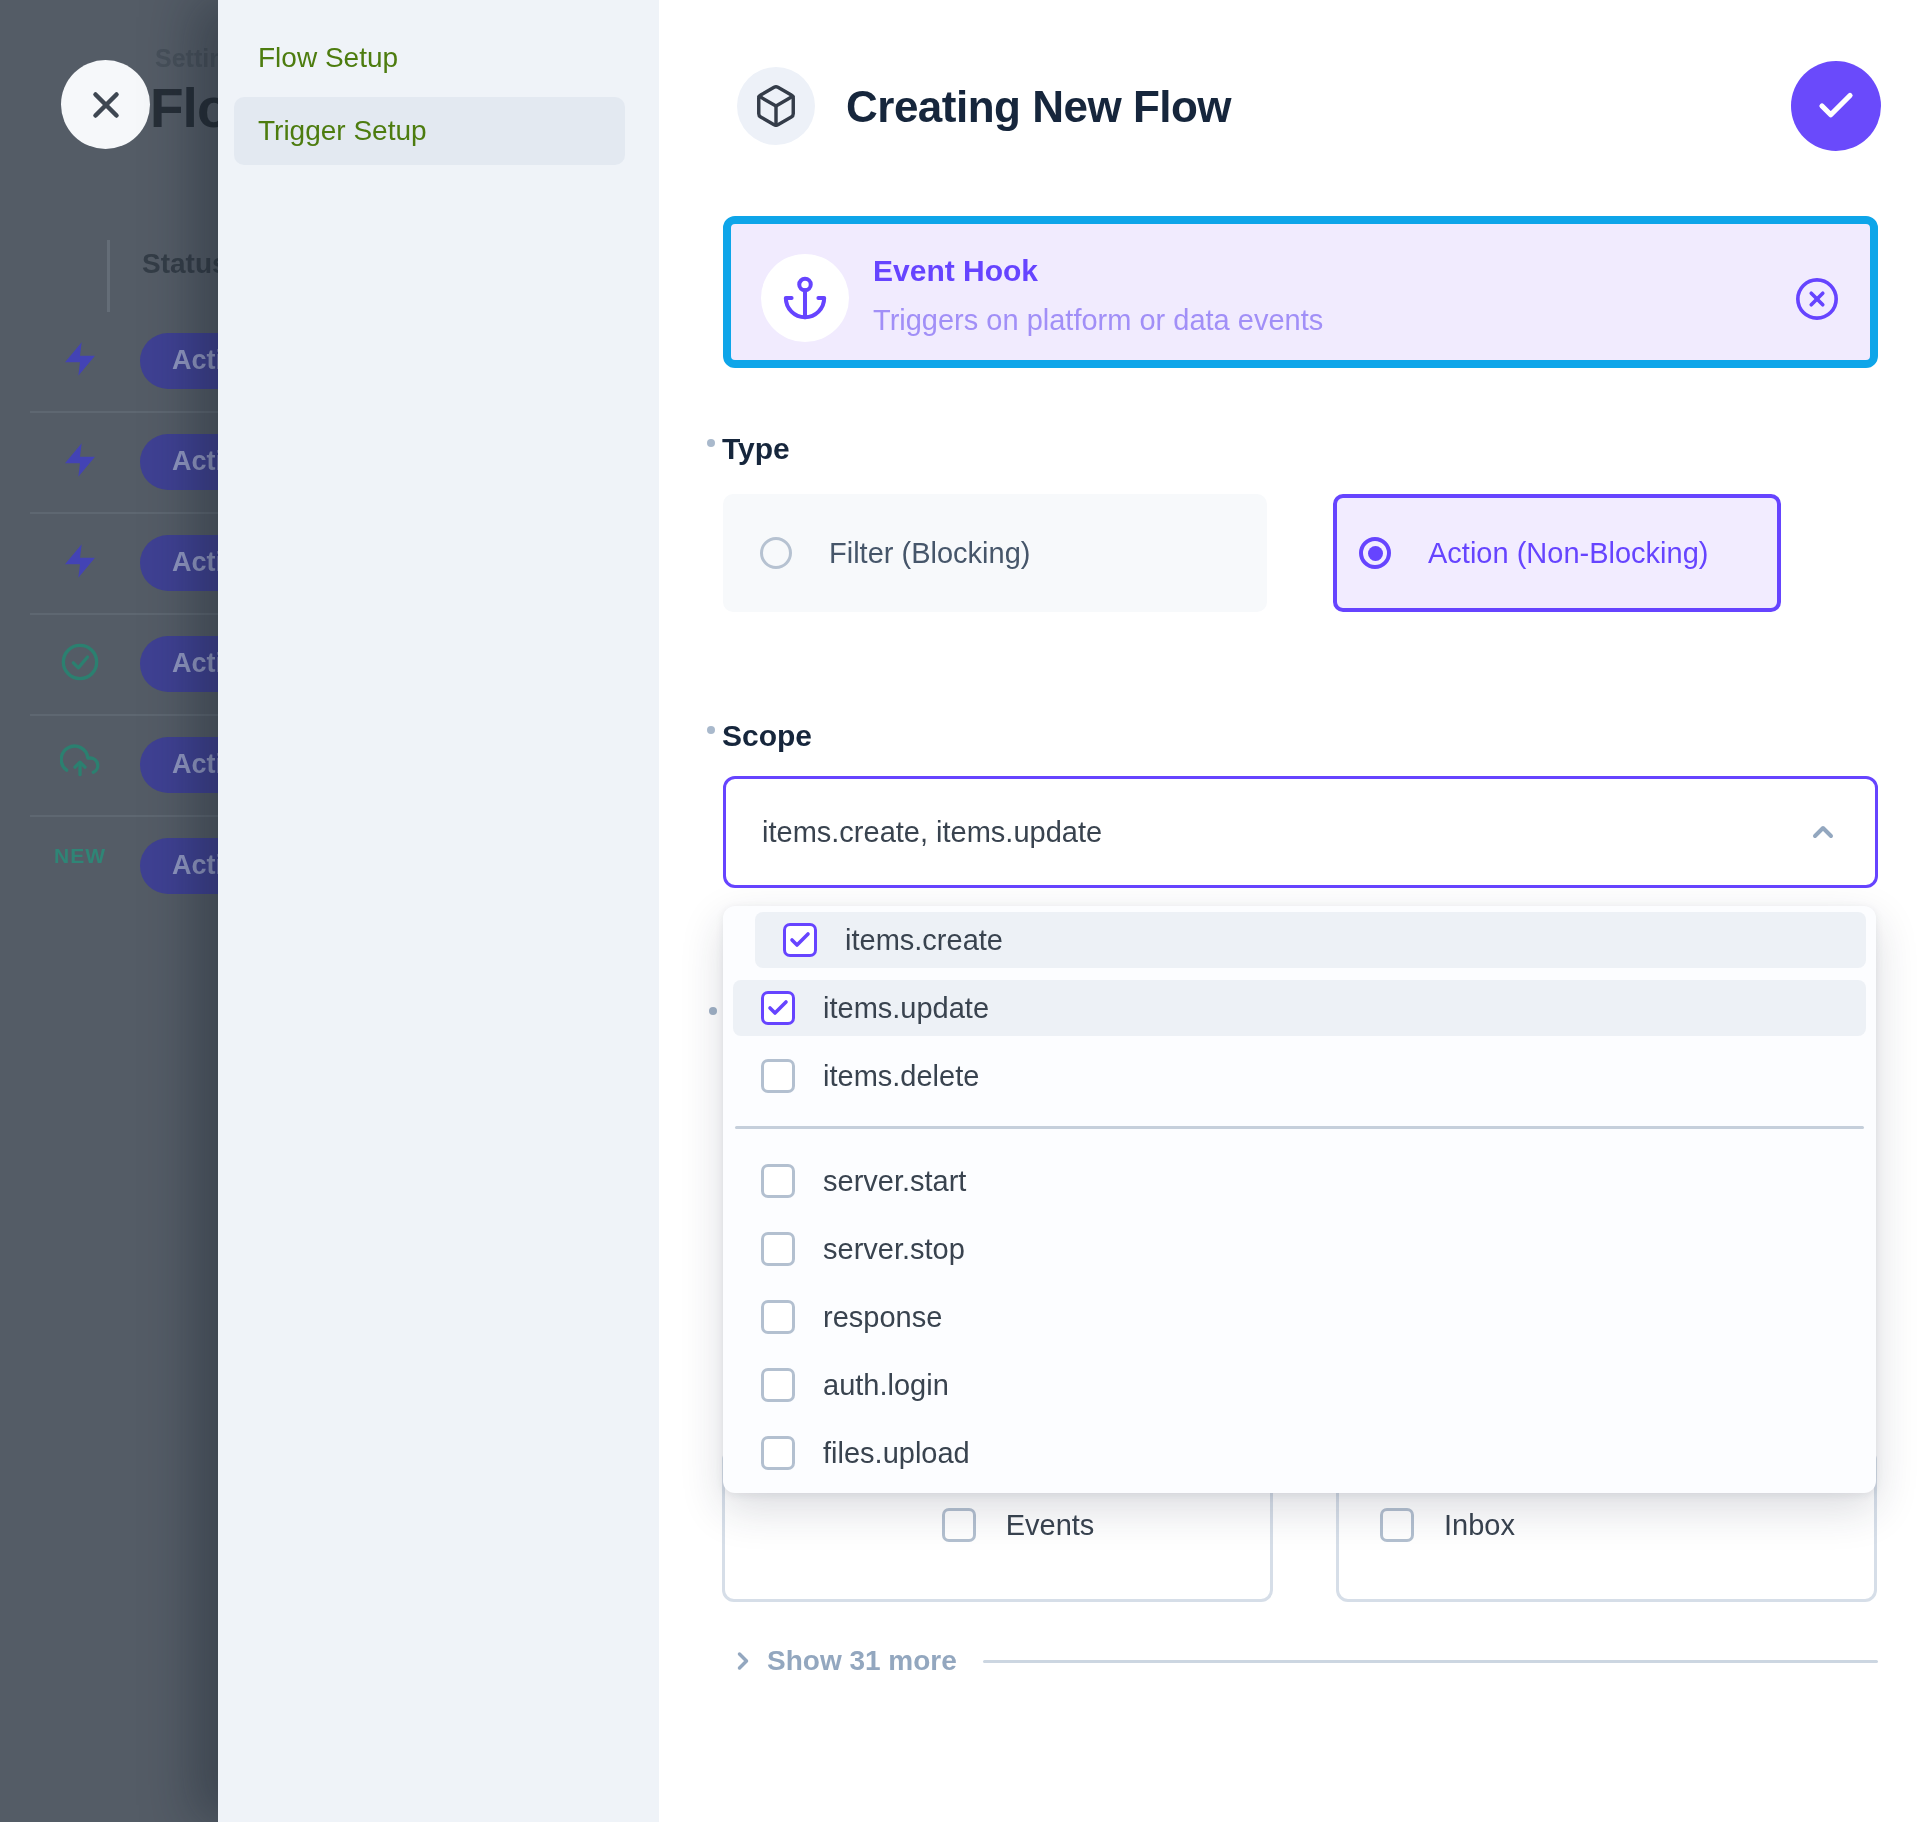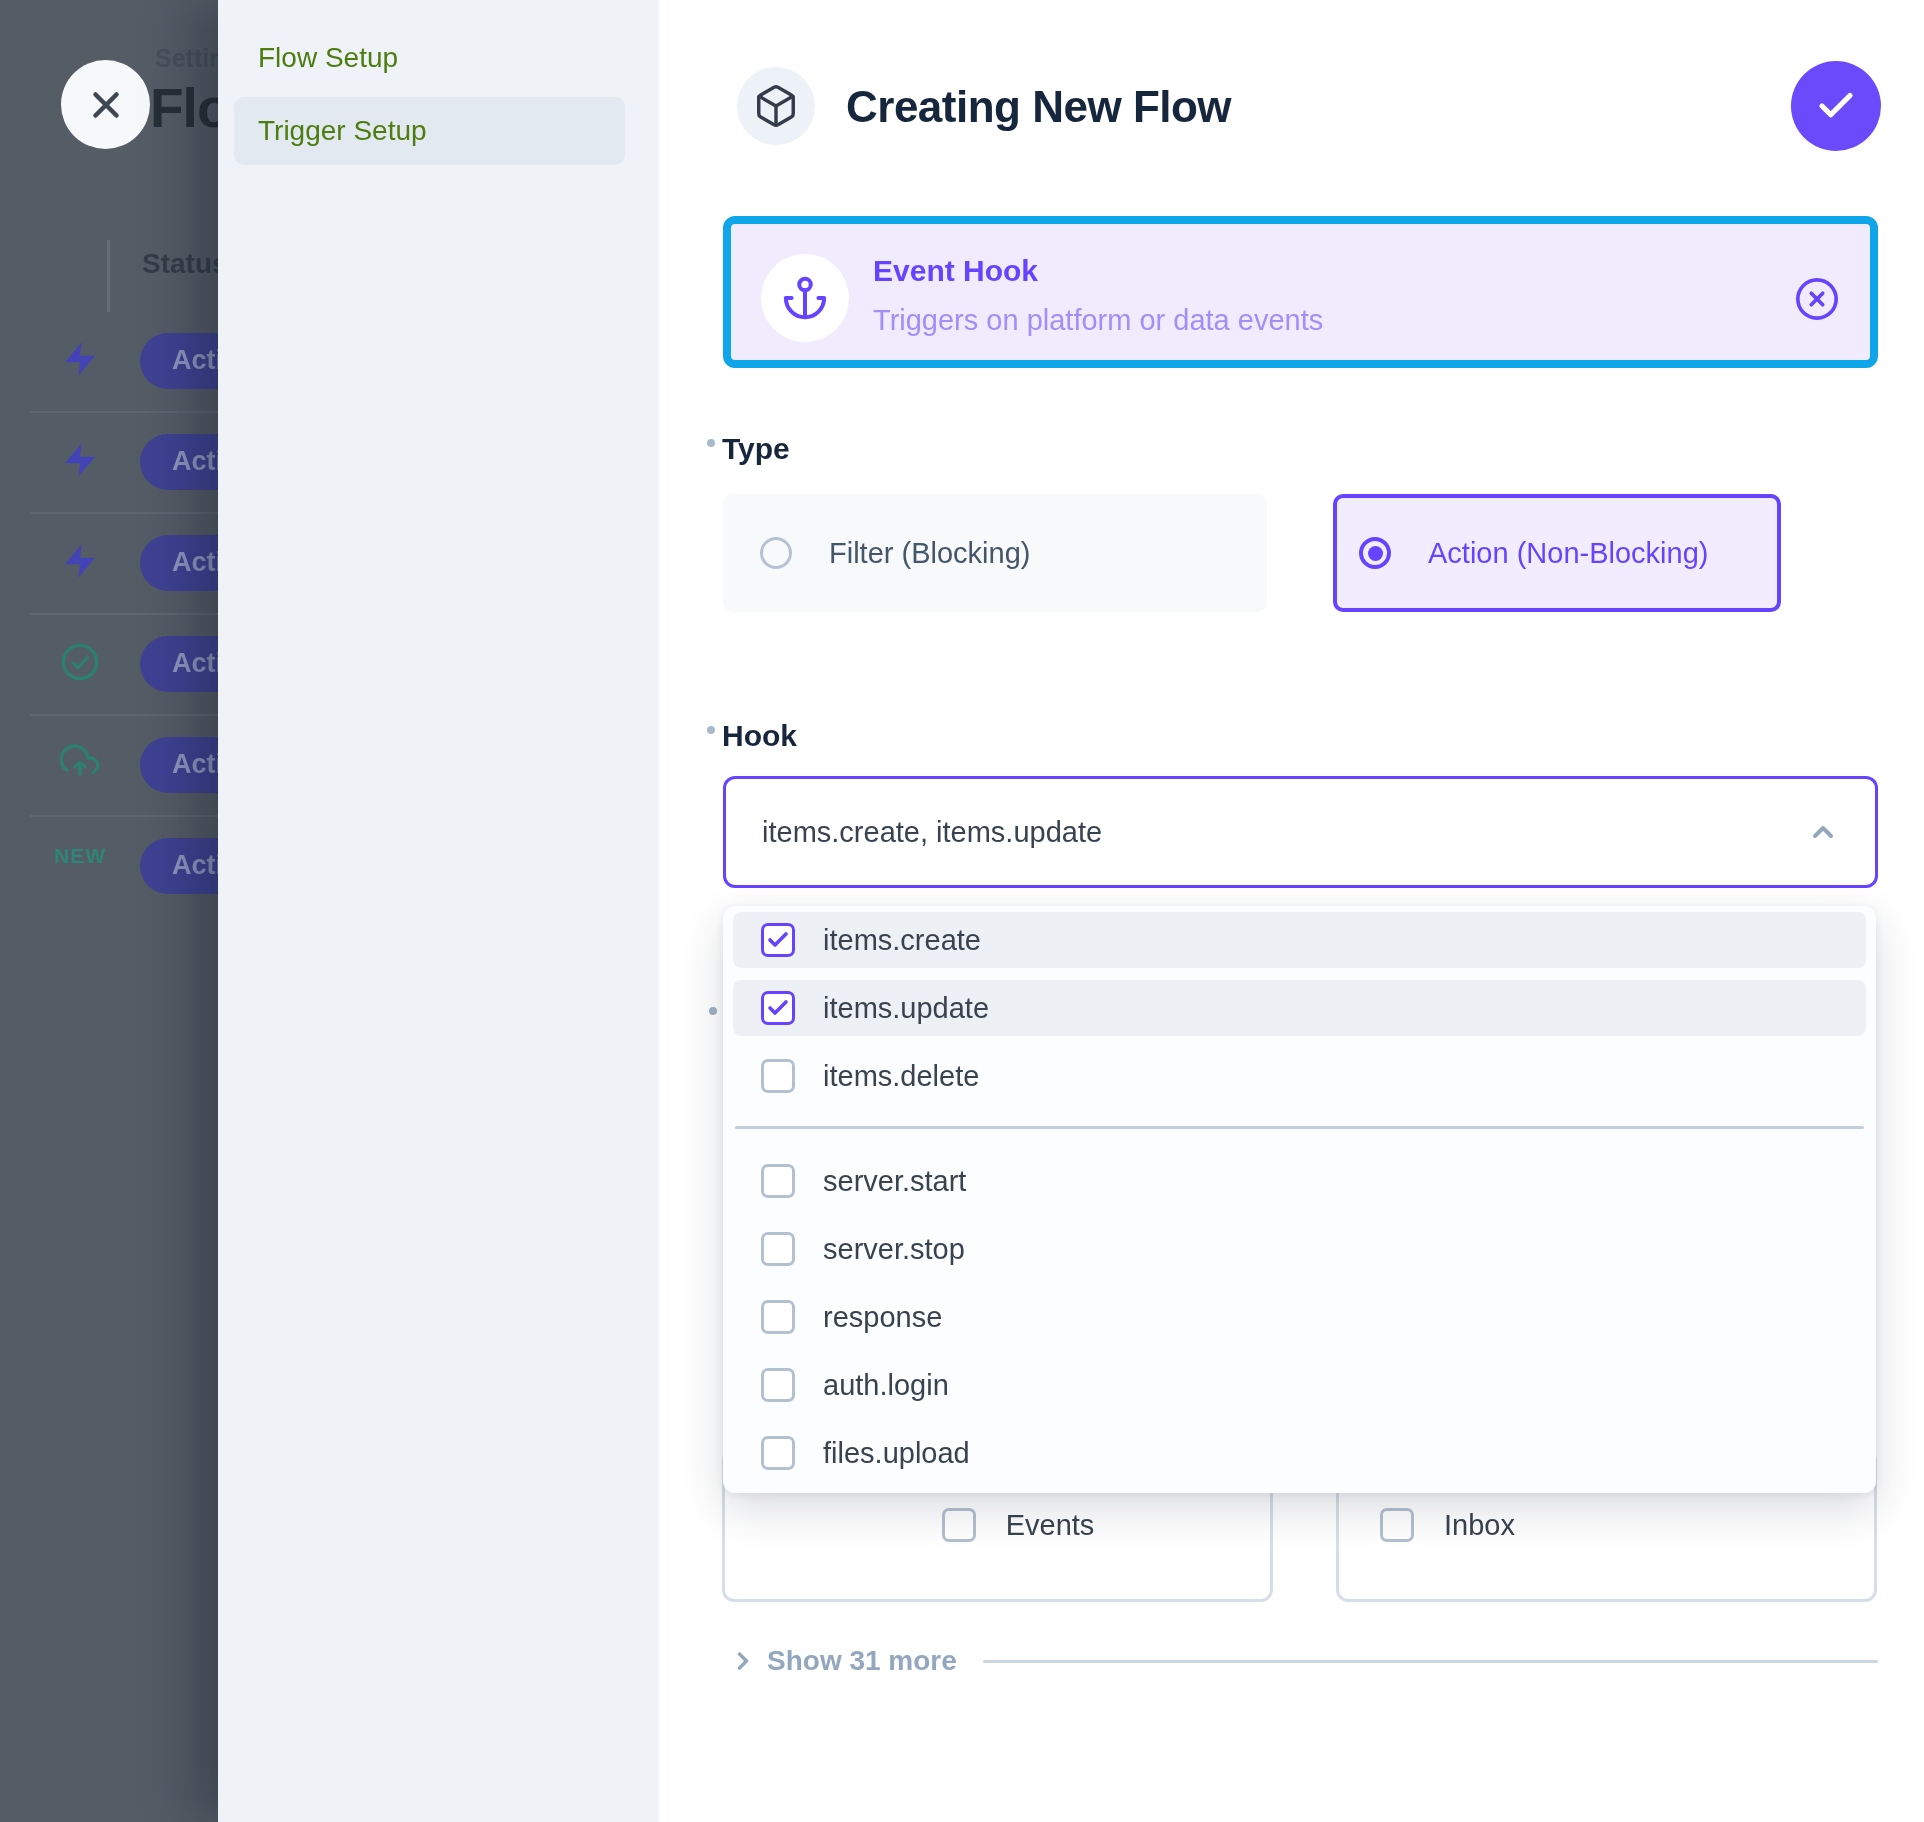--- a/index.html
+++ b/index.html
@@ -112,21 +112,21 @@
 
   .collections-dot { position:absolute; left:50px; top:1007px; width:8px; height:8px; border-radius:50%; background:#9fb0c4; z-index:15; }
 
   .dropdown {
     position:absolute; left:64px; top:906px; width:1153px;
     background:#fcfdff; border-radius:12px; z-index:40;
     box-shadow:0 16px 44px rgba(30,40,60,.16), 0 2px 8px rgba(30,40,60,.08);
     padding:6px 10px 12px;
   }
   .dd-row { height:56px; margin-top:12px; display:flex; align-items:center; padding-left:28px; border-radius:8px; cursor:pointer; }
-  .dd-row:first-child { margin-top:0; }
+  .dd-row:first-child { margin-top:0;margin-left:22px; }
   .dd-row.checked { background:#edf1f6; }
   .dd-check {
     width:34px; height:34px; border-radius:7px; background:#fff; flex:0 0 auto;
     border:3.5px solid #b3c0d0; display:flex; align-items:center; justify-content:center;
   }
   .dd-check svg { width:24px; height:24px; stroke:#6644ff; stroke-width:3.6; fill:none; stroke-linecap:round; stroke-linejoin:round; display:none; }
   .dd-row.checked .dd-check { border-color:#6644ff; }
   .dd-row.checked .dd-check svg { display:block; }
   .dd-label { margin-left:28px; font-size:29px; color:#39434f; }
   .dd-divider { height:3px; background:#c5cfdb; margin:22px 2px 24px; border-radius:2px; }
@@ -274,21 +274,21 @@
     <span class="radio"></span>
     <span class="opt-label">Filter (Blocking)</span>
   </div>
   <div class="opt opt-action">
     <span class="radio"></span>
     <span class="opt-label">Action (Non-Blocking)</span>
   </div>
 
   <div class="field-label label-scope">
     <span class="dot"></span>
-    <span>Hook</span>
+    <span>Scope</span>
   </div>
 
   <div class="scope-input">
     <span class="scope-value">items.create, items.update</span>
     <svg viewBox="0 0 24 24">
         <polyline points="6 15 12 9 18 15"></polyline>
       </svg>
   </div>
 
   <span class="collections-dot"></span>

